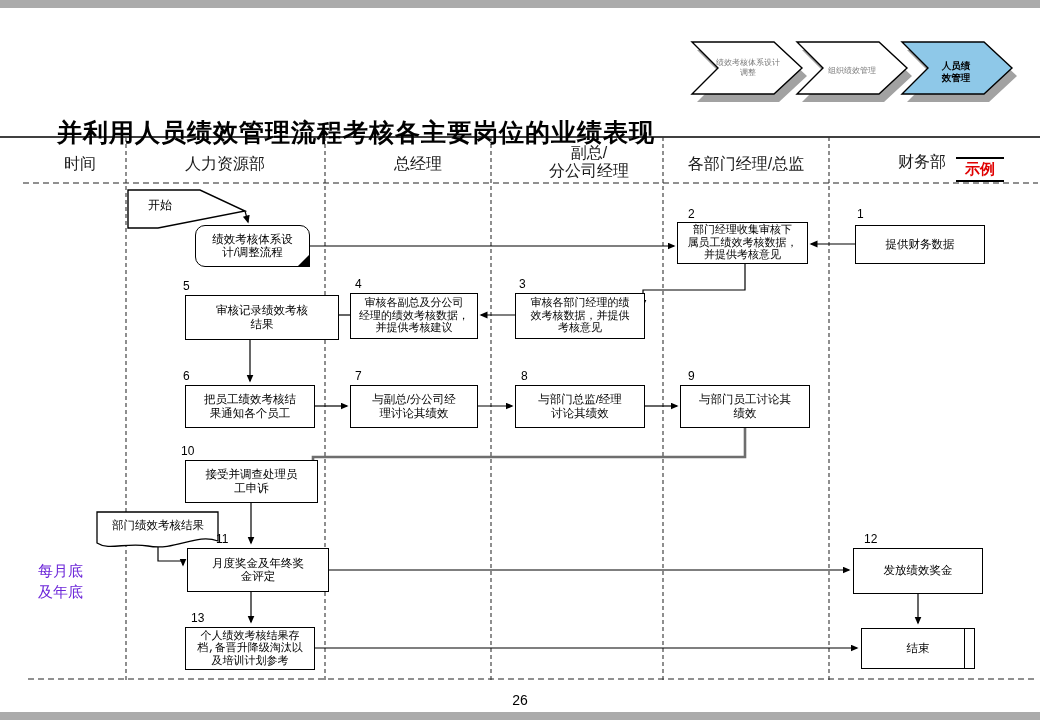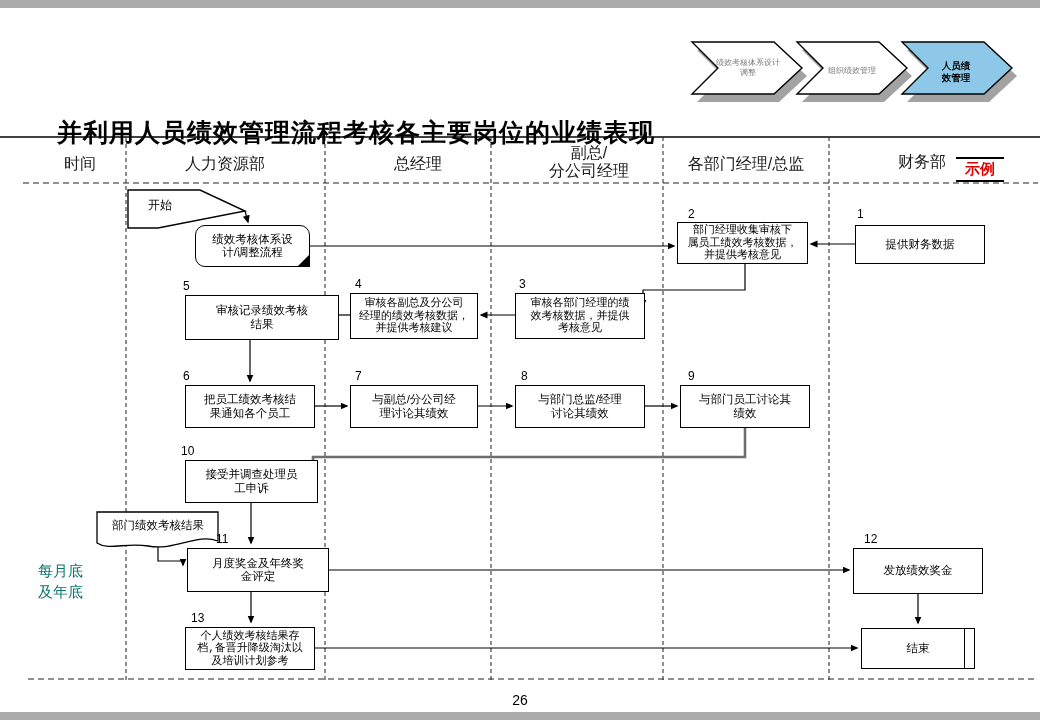--- a/index.html
+++ b/index.html
@@ -9,21 +9,21 @@
   .edge-top{top:0;} .edge-bottom{bottom:0;}
   .slide-title{position:absolute;left:57px;top:84px;font-size:25px;font-weight:bold;color:#000;letter-spacing:1px;white-space:nowrap;margin-top:32px;}
   .col-header{position:absolute;transform:translateX(-50%);font-size:16px;color:#1a1a1a;text-align:center;white-space:pre-line;line-height:1.15;}
   .sample-tag{position:absolute;left:956px;top:157px;width:48px;text-align:center;color:#e00000;font-size:15px;font-weight:bold;border-top:2px solid #000;border-bottom:2px solid #000;padding:1px 0;}
   .flow-box{position:absolute;border:1.4px solid #000;background:#fff;display:flex;align-items:center;justify-content:center;text-align:center;font-size:11.5px;line-height:1.16;color:#000;white-space:pre-line;box-sizing:border-box;}
   .flow-box.small3{font-size:11px;line-height:1.13;font-family:Liberation Mono, monospace;}
   .num-label{position:absolute;font-size:12px;color:#000;}
   .shape-text{position:absolute;display:flex;align-items:center;justify-content:center;text-align:center;font-size:11.5px;color:#000;white-space:pre-line;line-height:1.15;}
   .folded-corner{position:absolute;right:-1px;bottom:-1px;width:0;height:0;border-left:13px solid transparent;border-bottom:13px solid #000;}
   .end-inner-line{position:absolute;top:0;bottom:0;right:9px;border-left:1.5px solid #000;}
-  .time-note{position:absolute;left:38px;top:560px;width:90px;font-size:15px;color:#0f766e;white-space:pre-line;line-height:1.4;}
+  .time-note{position:absolute;left:38px;top:560px;width:90px;font-size:15px;color:#6d28d9;white-space:pre-line;line-height:1.4;}
   .chev-label{position:absolute;text-align:center;white-space:pre-line;}
   .chev-gray{font-size:8px;color:#7a7a7a;line-height:1.25;}
   .chev-dark{font-size:9.5px;color:#000;font-weight:bold;line-height:1.3;}
   .page-number{position:absolute;left:0;right:0;top:692px;text-align:center;font-size:14px;color:#000;}
   svg{position:absolute;left:0;top:0;}
 </style>
 </head>
 <body>
 
 <div class="stage">

